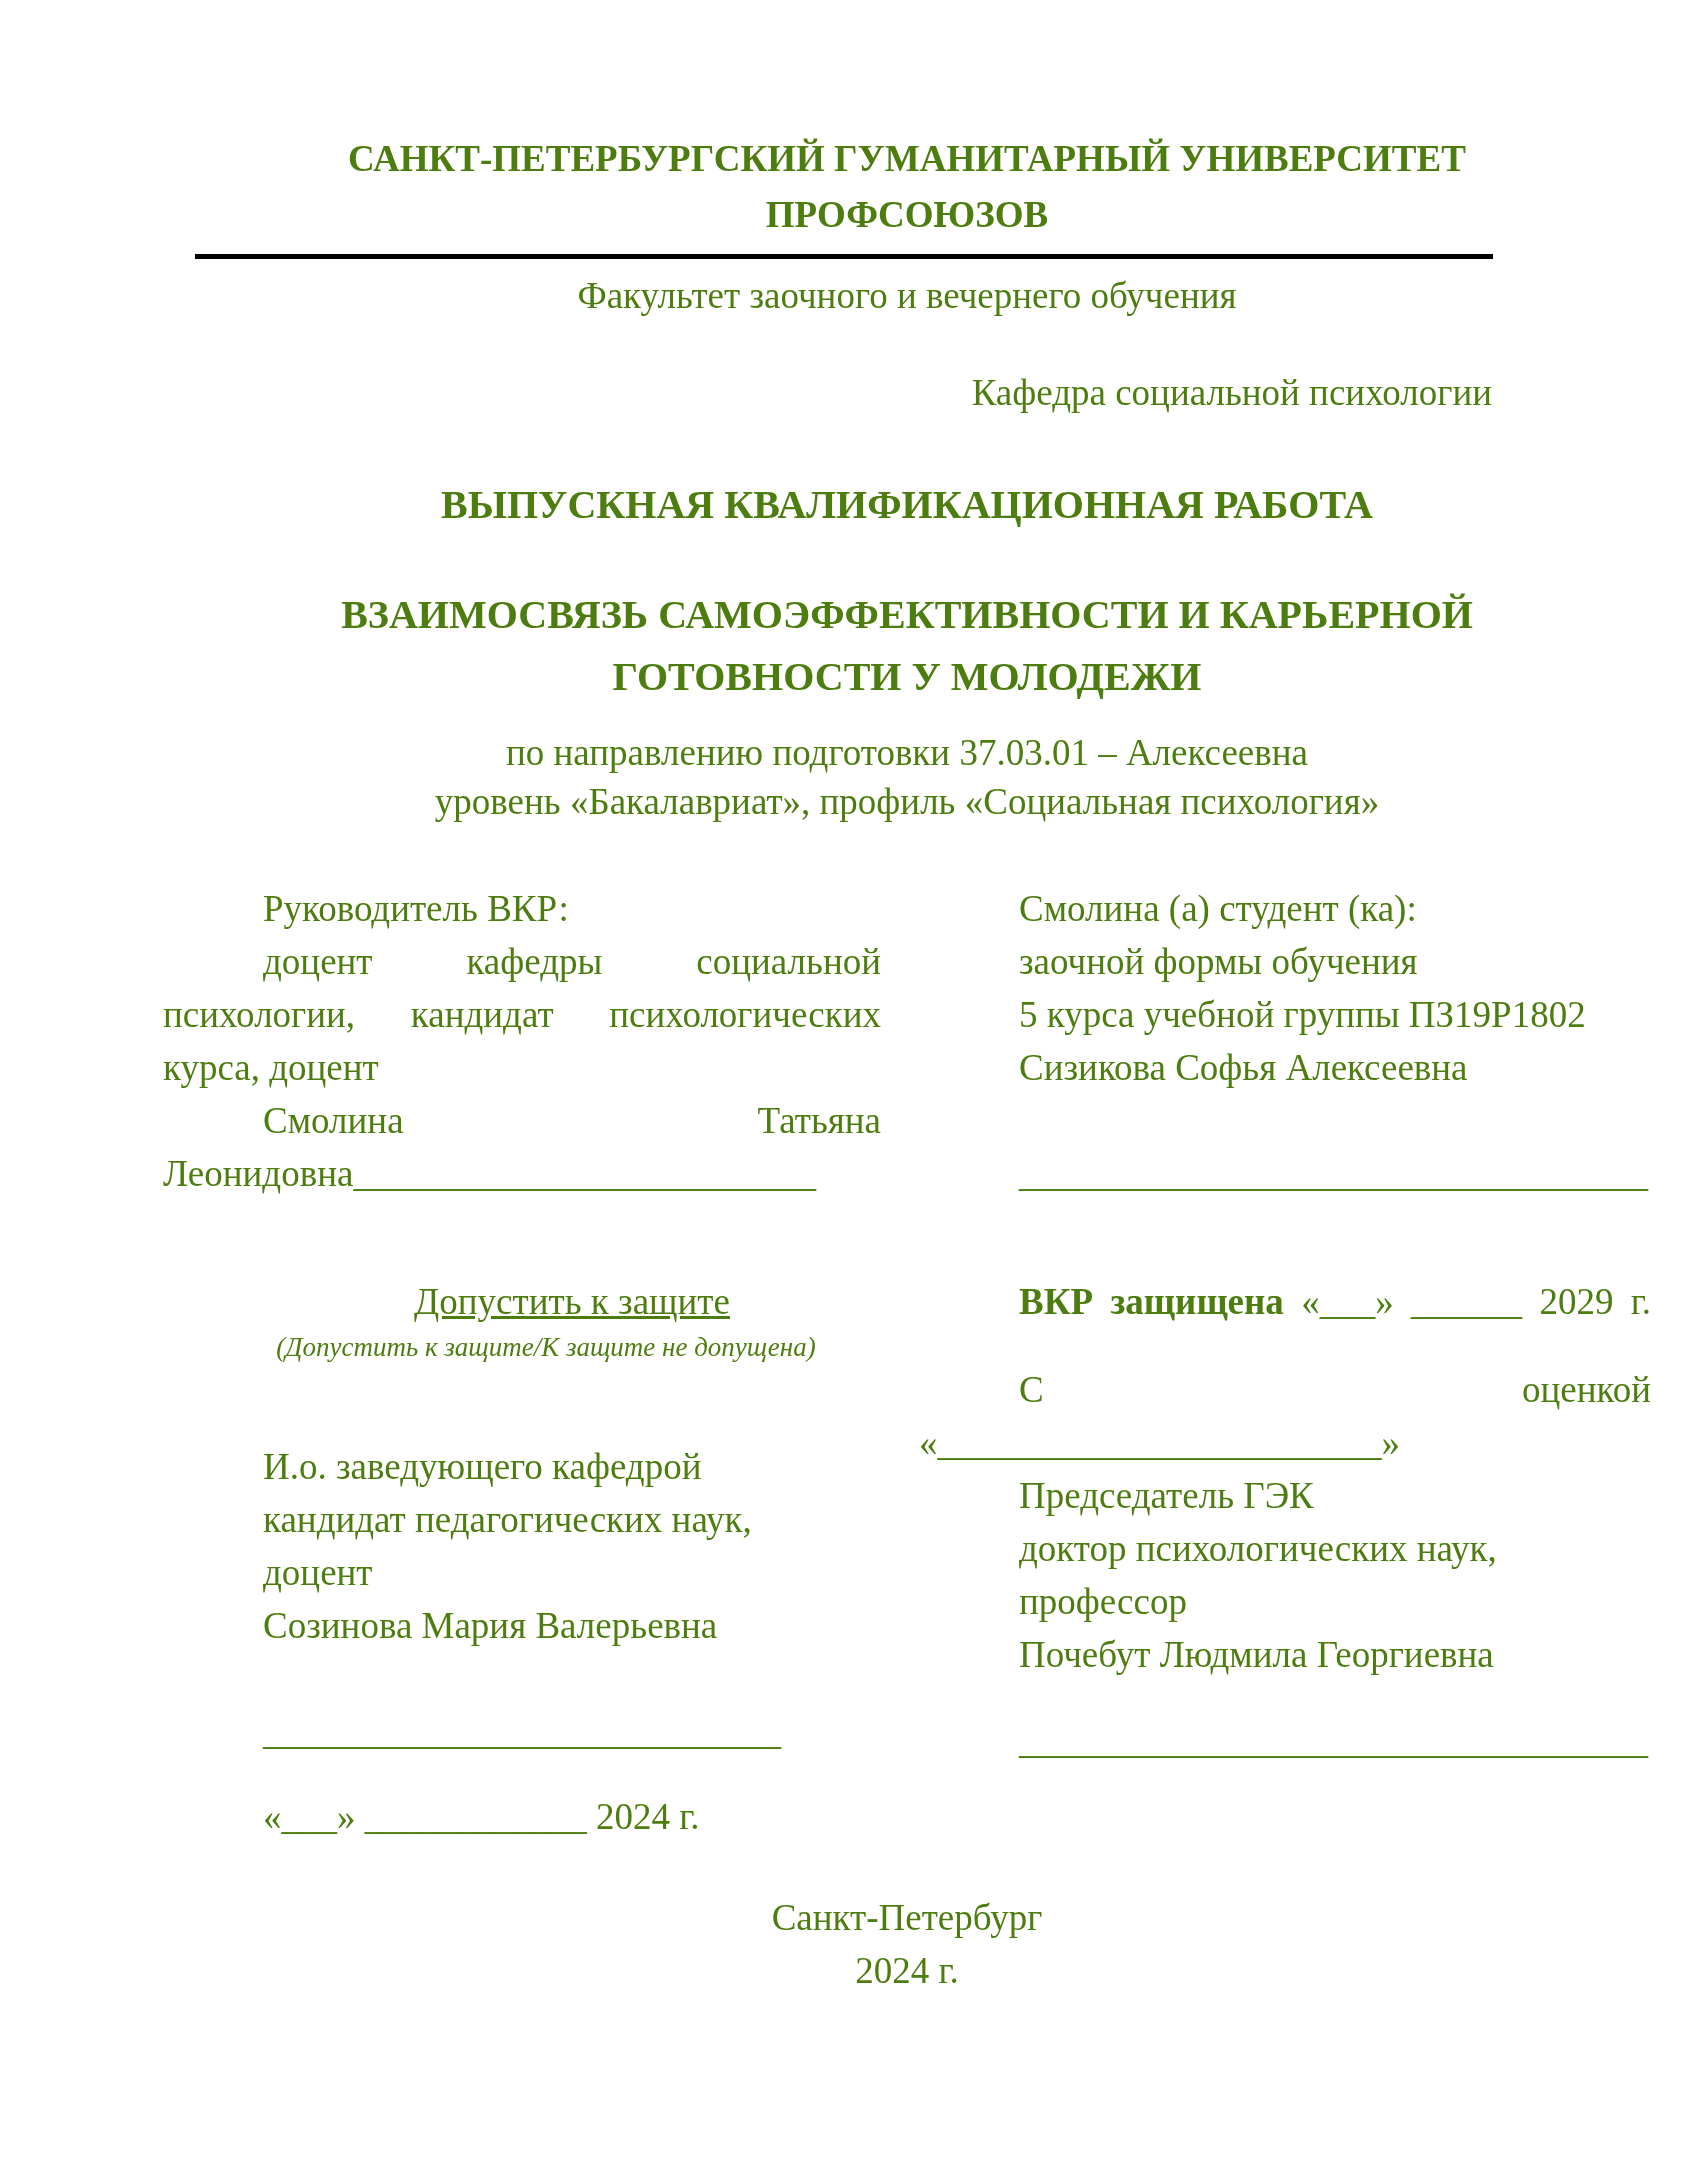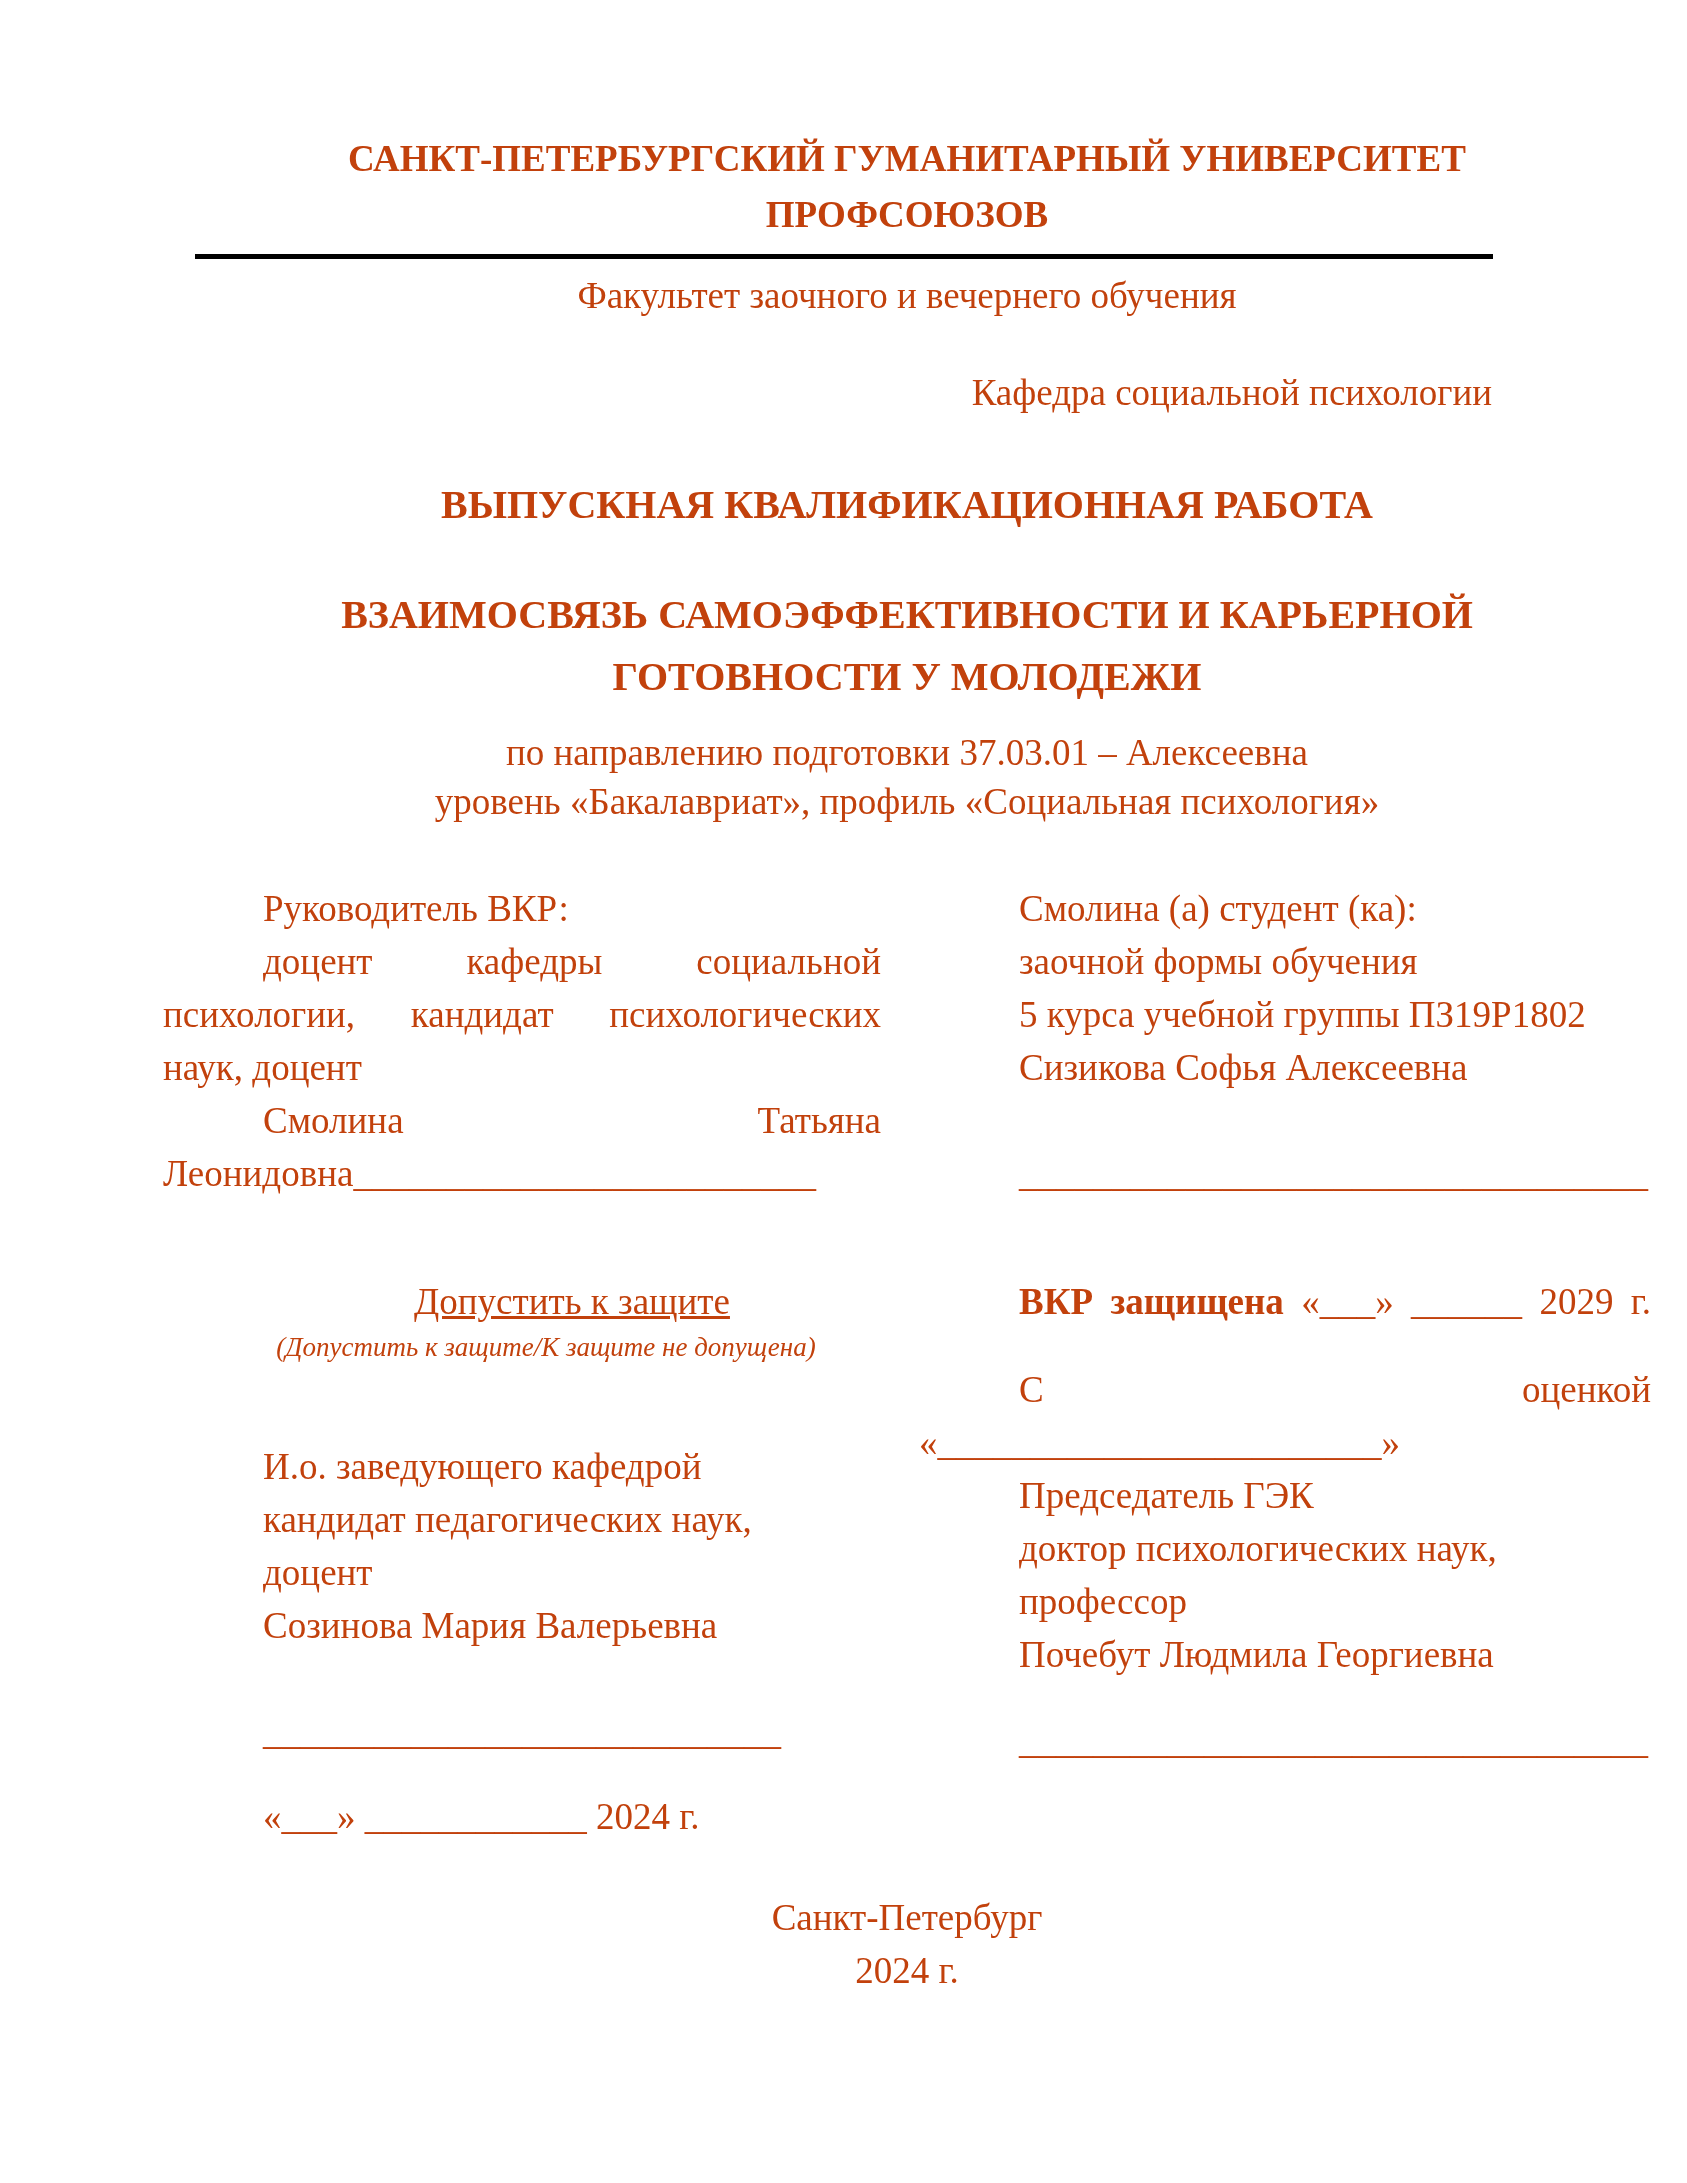--- a/index.html
+++ b/index.html
@@ -1,21 +1,21 @@
 <!DOCTYPE html>
 <html style="font-size:12.7px"><head>
 <meta charset="utf-8">
 <style>
   html,body{margin:0;padding:0;background:#e8e8e8;}
   .page{
     position:relative;
     width:1687px;height:2183px;
     margin:0 auto;
     background:#ffffff;
-    color:#c2410c;
+    color:#4d7c0f;
     font-family:"Liberation Serif","DejaVu Serif",serif;
     font-size:37px;
     box-sizing:border-box;
     padding:131px 36px 0 163px;
     overflow:hidden;
   }
   .u-head{text-align:center;font-weight:bold;line-height:56px;}
   .rule{height:0;border-top:5.6px solid #000;width:1298px;margin:11px 0 0 32px;}
   .faculty{text-align:center;line-height:48px;margin-top:12.7px;}
   .dept{text-align:right;margin-right:159px;line-height:48px;margin-top:49px;}
@@ -65,21 +65,21 @@
   <div class="program">
     <div>по направлению подготовки 37.03.01 – Алексеевна</div>
     <div>уровень «Бакалавриат», профиль «Социальная психология»</div>
   </div>
 
   <div class="cols rowA">
     <div class="col-l">
       <div class="ln ind">Руководитель ВКР:</div>
       <div class="ln ind jl">доцент кафедры социальной</div>
       <div class="ln jl">психологии, кандидат психологических</div>
-      <div class="ln">наук, доцент</div>
+      <div class="ln">курса, доцент</div>
       <div class="ln ind jl">Смолина Татьяна</div>
       <div class="ln us">Леонидовна_________________________</div>
     </div>
     <div class="col-gap"></div>
     <div class="col-r">
       <div class="ln ind">Смолина (а) студент (ка):</div>
       <div class="ln ind">заочной формы обучения</div>
       <div class="ln ind">5 курса учебной группы ПЗ19Р1802</div>
       <div class="ln ind">Сизикова Софья Алексеевна</div>
       <div class="sp67"></div>

